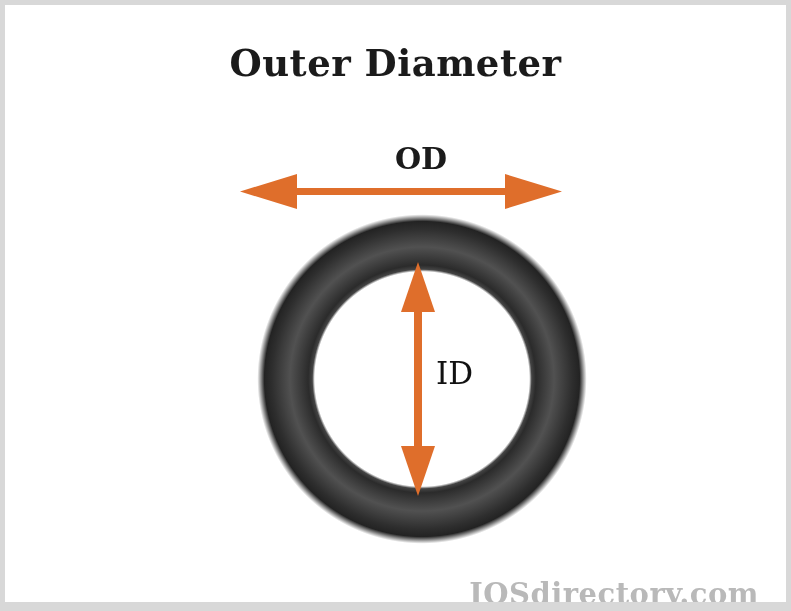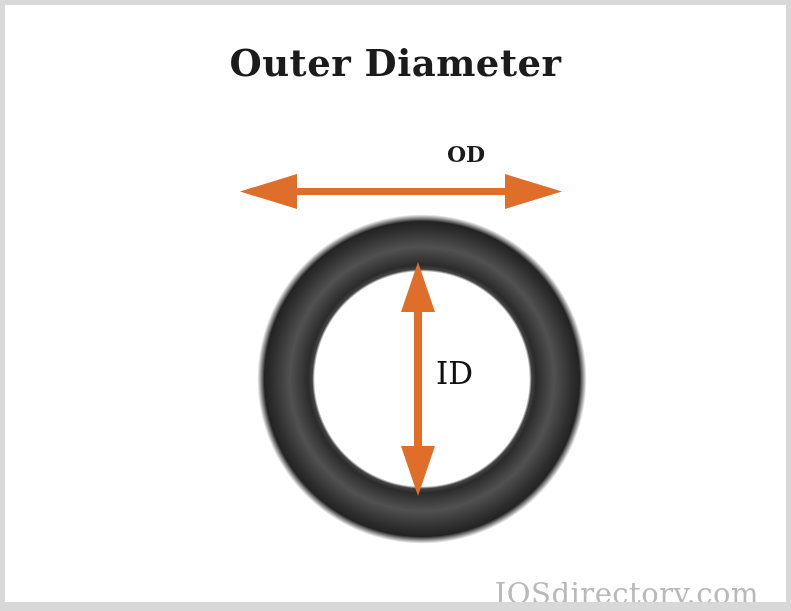--- a/index.html
+++ b/index.html
@@ -30,24 +30,23 @@
     text-align:center;
     font-size:37px;
     font-weight:700;
     letter-spacing:0.5px;
     color:var(--title-text);
   }
   .od-label{
     position:absolute;
     top:136px;left:416px;
     transform:translateX(-50%);
-    font-size:22px;
+    font-size:30px;
     font-weight:700;
     color:var(--title-text);
-    margin-left:45px;
   }
   .arrow-svg{
     position:absolute;
     color:var(--accent-orange);
   }
   .od-arrow{left:235px;top:168px;}
   .id-arrow{left:396px;top:257px;}
   .ring{
     position:absolute;
     left:252px;top:208px;
@@ -67,21 +66,21 @@
     position:absolute;
     left:431px;top:350px;
     font-size:31px;
     font-weight:400;
     color:#111;
   }
   .watermark{
     position:absolute;
     right:27px;top:572px;
     font-size:29px;
-    font-weight:400;
+    font-weight:700;
     letter-spacing:0.5px;
     color:var(--watermark-gray);
   }
 </style>
 </head>
 <body>
 
 <div class="canvas">
 
   <h1 class="title">Outer Diameter</h1>

